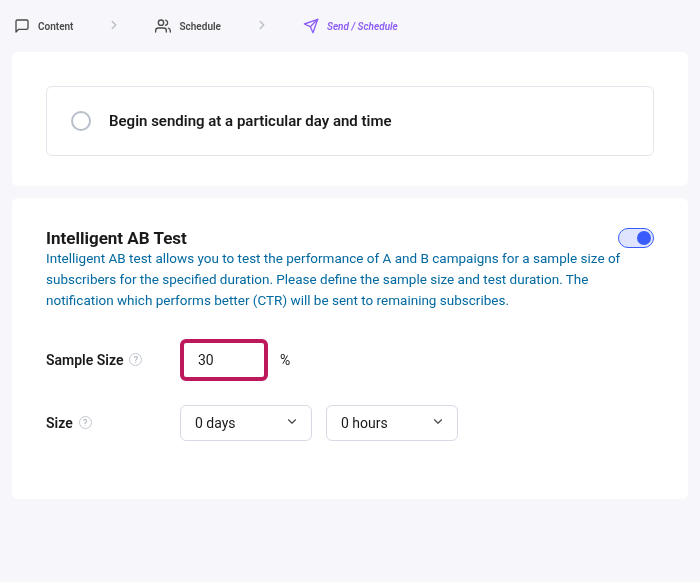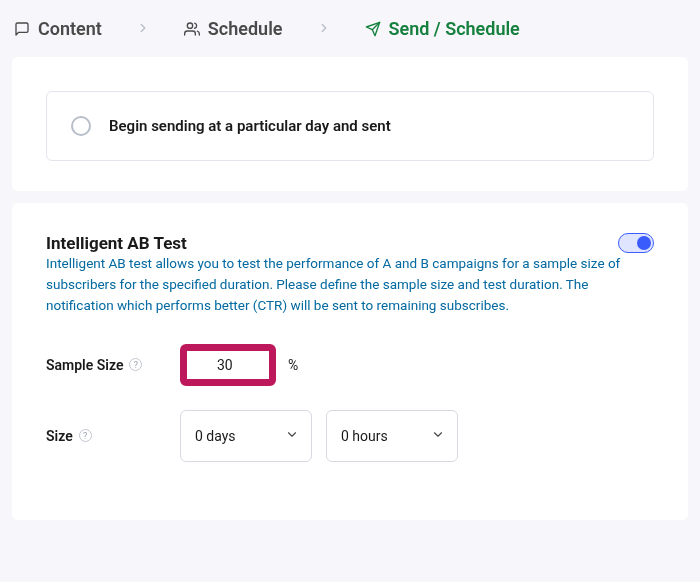--- a/index.html
+++ b/index.html
@@ -11,30 +11,30 @@
     height: 582px;
     overflow: hidden;
   }
 
   
   .breadcrumb {
     display: flex;
     align-items: center;
     gap: 34px;
     padding: 18px 14px 18px 14px;
-    font-size: 18px;
+    font-size: 10px;
     font-weight: 600;
     color: #4a4a4a;
   }
   .breadcrumb-item {
     display: flex;
     align-items: center;
     gap: 8px;
   }
-  .breadcrumb-item.active { color: #15803d; }
+  .breadcrumb-item.active { color: #8b5cf6; font-style: italic; }
   .breadcrumb-sep {
     color: #b8bfca;
   }
   .breadcrumb .icon { width:16px; height:16px; display:inline-flex; align-items:center; justify-content:center; }
 
   
   .card {
     background:#fff;
     margin:0 12px 12px 12px;
     border-radius:6px;
@@ -136,40 +136,40 @@
     border:1px solid #c3c7d1;
     border-radius:50%;
     display:inline-flex;
     align-items:center;
     justify-content:center;
     font-size:9px;
     color:#9aa0ad;
     font-weight:400;
   }
   .text-input {
-    width:96px;
+    width:88px;
     height:42px;
-    border:7px solid #be185d;
-    border-radius:6px;
-    padding:0 30px;
+    border:4px solid #be185d;
+    border-radius:6px;
+    padding:0 14px;
     font-size:14px;
     font-family:inherit;
     color:#1a1a1a;
   }
   .pct {
     margin-left:12px;
     font-size:14px;
     color:#1a1a1a;
   }
   .select-group {
     display:flex;
     gap:14px;
   }
   .select {
-    height:52px;
+    height:36px;
     min-width:132px;
     border:1px solid #d7dae3;
     border-radius:6px;
     padding:0 34px 0 14px;
     font-size:14px;
     font-family:inherit;
     color:#1a1a1a;
     background:#fff;
     position:relative;
     display:flex;
@@ -224,21 +224,21 @@
           <polygon points="22 2 15 22 11 13 2 9 22 2"></polygon>
         </svg>
     </span>
     <span>Send / Schedule</span>
   </div>
 </div>
 
 <div class="card">
   <div class="option-box">
     <span class="radio"></span>
-    <span class="label">Begin sending at a particular day and sent</span>
+    <span class="label">Begin sending at a particular day and time</span>
   </div>
 </div>
 
 <div class="section2">
   <div class="sec-header">
     <div class="sec-title">Intelligent AB Test</div>
     <div class="toggle"></div>
   </div>
   <div class="desc">Intelligent AB test allows you to test the performance of A and B campaigns for a sample size of subscribers for the specified duration. Please define the sample size and test duration. The notification which performs better (CTR) will be sent to remaining subscribes.</div>
 

